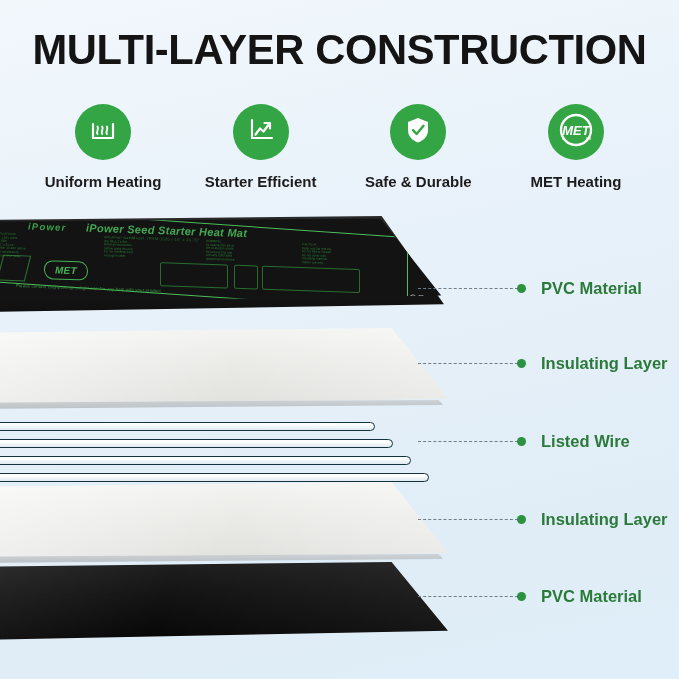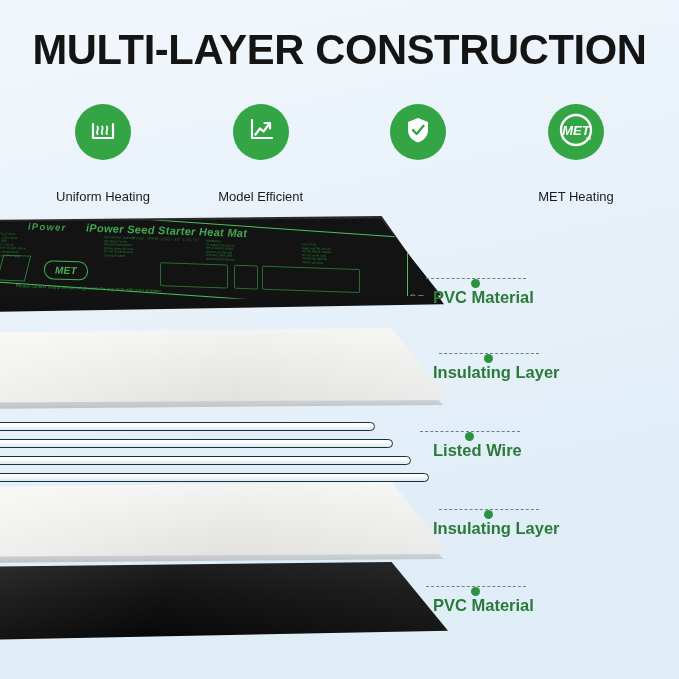--- a/index.html
+++ b/index.html
@@ -62,23 +62,23 @@
   .badge {
     width: 56px;
     height: 56px;
     border-radius: 50%;
     background: #33a544;
     display: flex;
     align-items: center;
     justify-content: center;
   }
   .feature-label {
-    margin-top: 29px;
-    font-size: 13px;
-    font-weight: normal;
+    margin-top: 13px;
+    font-size: 15px;
+    font-weight: bold;
     color: #1c1c1c;
     text-align: center;
     white-space: nowrap;
   }
 
   
   .stack {
     position: absolute;
     left: 0;
     top: 210px;
@@ -302,21 +302,20 @@
     background: linear-gradient(112deg, rgba(255,255,255,0.07) 0%, rgba(255,255,255,0.0) 40%, rgba(255,255,255,0.05) 100%);
     pointer-events: none;
   }
 
   
   .callout {
     position: absolute;
     display: flex;
     align-items: center;
     height: 20px;
-    flex-direction: column;
   }
   .dash {
     width: 0;
     height: 0;
     border-top: 1.3px dashed #6f7d85;
     align-self: center;
   }
   .dot {
     width: 9px;
     height: 9px;
@@ -359,32 +358,33 @@
     <div class="feature">
       <div class="badge">
         <span>
           <svg width="32" height="30" viewBox="0 0 32 30">
             <path d="M7 5 V23 H27" fill="none" stroke="#ffffff" stroke-width="2.1" stroke-linecap="round" stroke-linejoin="round"></path>
             <path d="M10.5 19.5 L15 13.5 L18.5 16.5 L24.5 8.5" fill="none" stroke="#ffffff" stroke-width="2.2" stroke-linecap="round" stroke-linejoin="round"></path>
             <path d="M19.5 8 L25 8 L25 13.5" fill="none" stroke="#ffffff" stroke-width="2.2" stroke-linecap="round" stroke-linejoin="round"></path>
           </svg>
         </span>
       </div>
-      <div class="feature-label">Model Efficient</div>
+      <div class="feature-label">Starter Efficient</div>
     </div>
 
     <div class="feature">
       <div class="badge">
         <span>
           <svg width="30" height="32" viewBox="0 0 30 32">
             <path d="M15 4 L25 8 V16 C25 22.5 20.5 26.5 15 28.5 C9.5 26.5 5 22.5 5 16 V8 Z" fill="#ffffff"></path>
             <path d="M10 16.2 L13.6 20 L20.5 11.8" fill="none" stroke="#33a544" stroke-width="2.4" stroke-linecap="round" stroke-linejoin="round"></path>
           </svg>
         </span>
       </div>
+      <div class="feature-label">Safe &amp; Durable</div>
     </div>
 
     <div class="feature">
       <div class="badge">
         <span>
           <svg width="44" height="44" viewBox="0 0 44 44">
             <circle cx="22" cy="22" r="15" fill="none" stroke="#ffffff" stroke-width="2.3"></circle>
             <text x="22" y="26.5" text-anchor="middle" font-family="Liberation Sans, sans-serif" font-size="13" font-weight="bold" font-style="italic" fill="#ffffff">MET</text>
             <text x="9.5" y="31.5" text-anchor="middle" font-family="Liberation Sans, sans-serif" font-size="5" fill="#ffffff">c</text>
             <text x="34.5" y="31.5" text-anchor="middle" font-family="Liberation Sans, sans-serif" font-size="5" fill="#ffffff">us</text>

